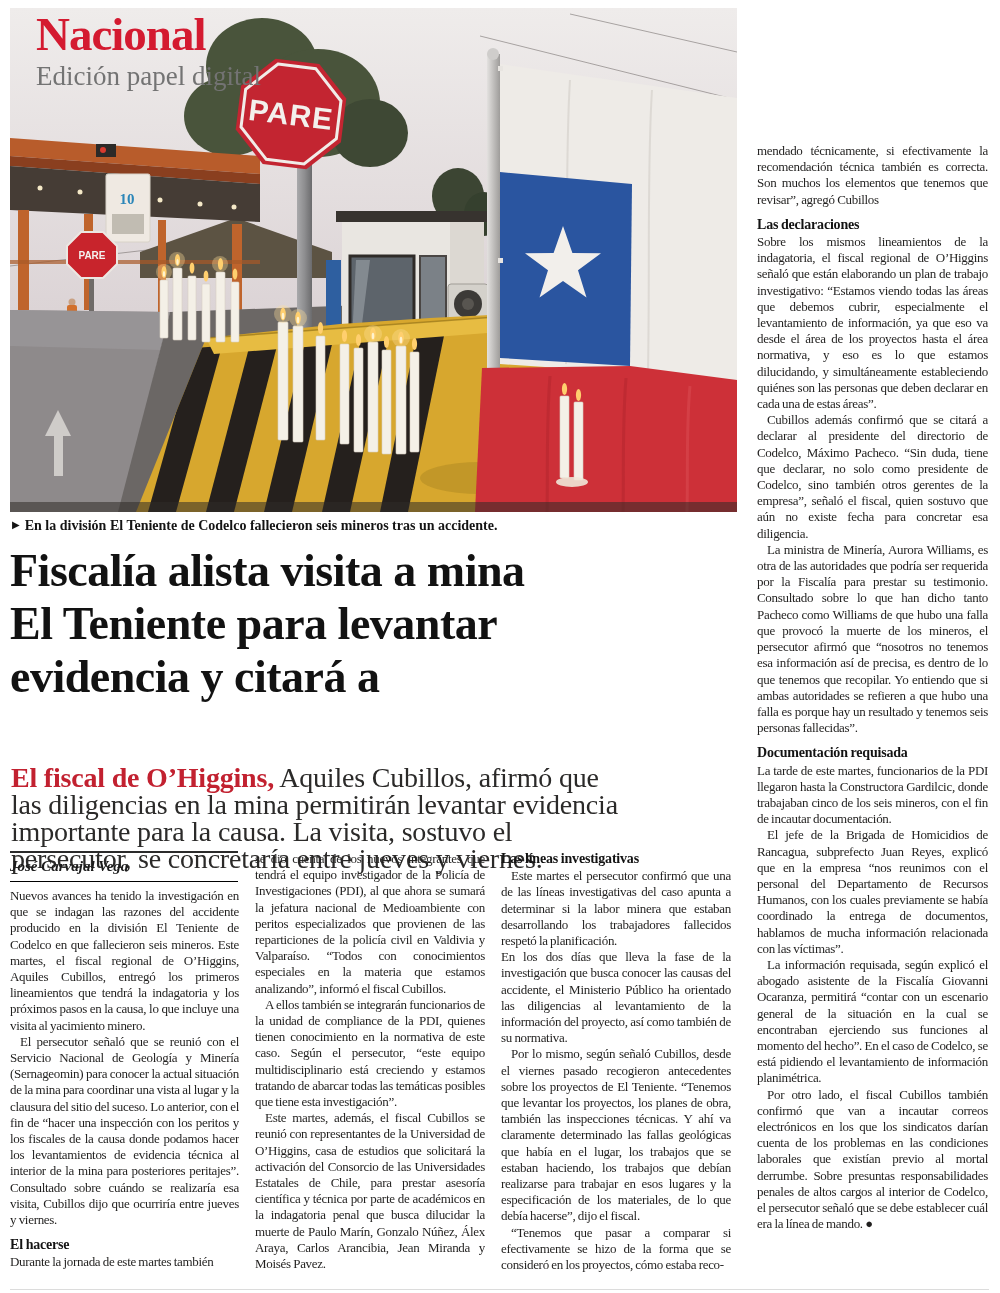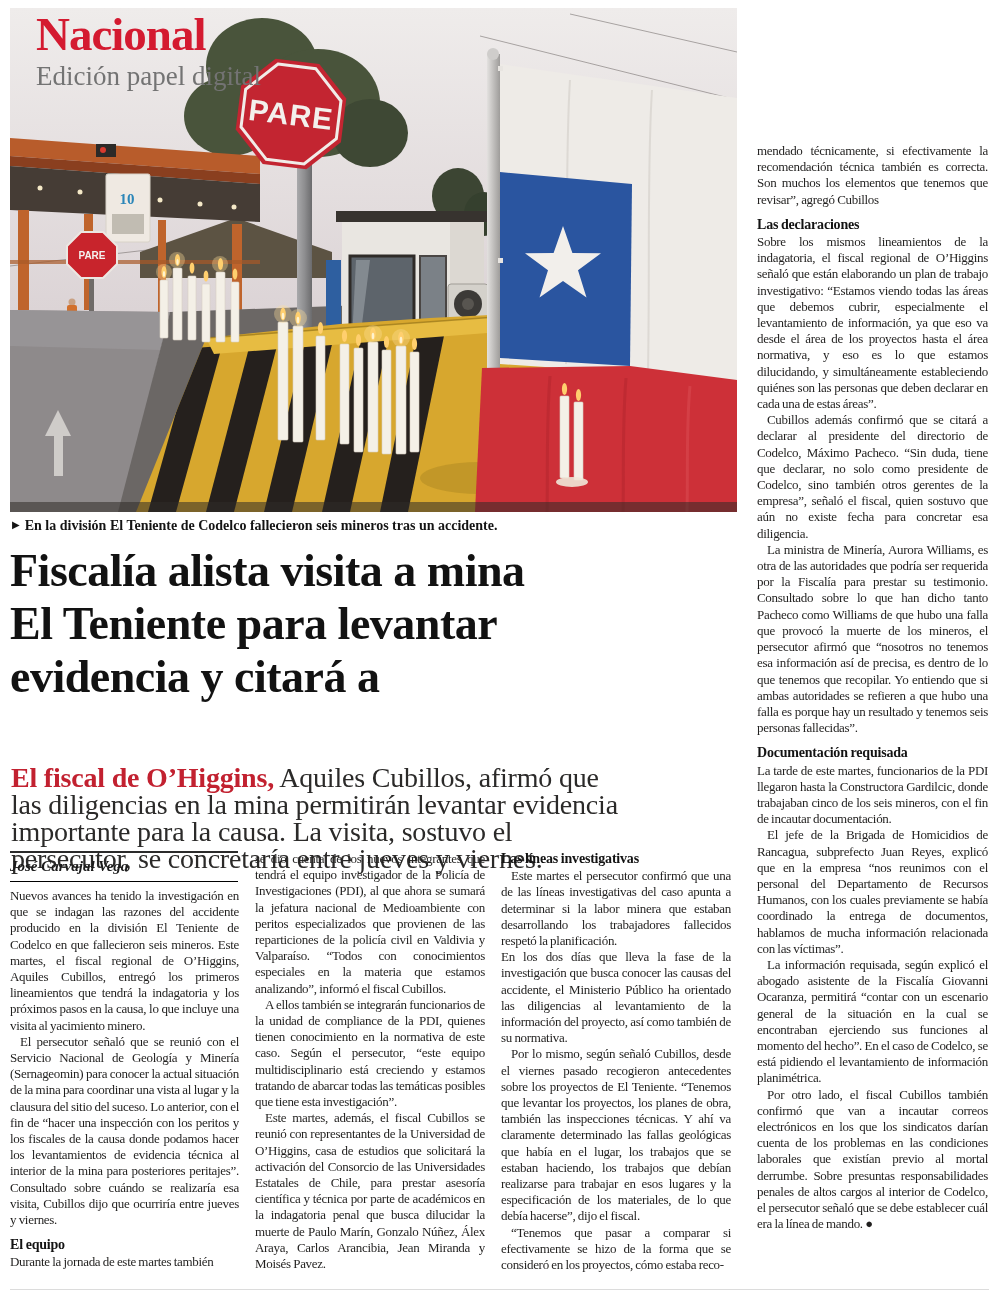--- a/index.html
+++ b/index.html
@@ -287,21 +287,21 @@
 
   <div class="lead">
     <span class="kicker">El fiscal de O’Higgins,</span><span> Aquiles Cubillos, afirmó que las diligencias en la mina permitirán levantar evidencia importante para la causa. La visita, sostuvo el persecutor, se concretaría entre jueves y viernes.</span>
   </div>
 
   <div class="byline">José Carvajal Vega</div>
 
   <div class="col" id="col1">
       <div class="para">Nuevos avances ha tenido la investigación en que se indagan las razones del accidente producido en la división El Teniente de Codelco en que fallecieron seis mineros. Este martes, el fiscal regional de O’Higgins, Aquiles Cubillos, entregó los primeros lineamientos que tendrá la indagatoria y los próximos pasos en la causa, lo que incluye una visita al yacimiento minero.</div>
       <div class="para indent">El persecutor señaló que se reunió con el Servicio Nacional de Geología y Minería (Sernageomin) para conocer la actual situación de la mina para coordinar una vista al lugar y la clausura del sitio del suceso. Lo anterior, con el fin de “hacer una inspección con los peritos y los fiscales de la causa donde podamos hacer los levantamientos de evidencia técnica al interior de la mina para posteriores peritajes”. Consultado sobre cuándo se realizaría esa visita, Cubillos dijo que ocurriría entre jueves y viernes.</div>
-      <div class="subhead">El equipo</div>
+      <div class="subhead">El hacerse</div>
       <div class="para">Durante la jornada de este martes también</div>
     </div>
   <div class="col" id="col2">
       <div class="para">se dio cuenta de los nuevos integrantes que tendrá el equipo investigador de la Policía de Investigaciones (PDI), al que ahora se sumará la jefatura nacional de Medioambiente con peritos especializados que provienen de las reparticiones de la policía civil en Valdivia y Valparaíso. “Todos con conocimientos especiales en la materia que estamos analizando”, informó el fiscal Cubillos.</div>
       <div class="para indent">A ellos también se integrarán funcionarios de la unidad de compliance de la PDI, quienes tienen conocimiento en la normativa de este caso. Según el persecutor, “este equipo multidisciplinario está creciendo y estamos tratando de abarcar todas las temáticas posibles que tiene esta investigación”.</div>
       <div class="para indent">Este martes, además, el fiscal Cubillos se reunió con representantes de la Universidad de O’Higgins, casa de estudios que solicitará la activación del Consorcio de las Universidades Estatales de Chile, para prestar asesoría científica y técnica por parte de académicos en la indagatoria penal que busca dilucidar la muerte de Paulo Marín, Gonzalo Núñez, Álex Araya, Carlos Arancibia, Jean Miranda y Moisés Pavez.</div>
     </div>
   <div class="col" id="col3">
       <div class="subhead">Las líneas investigativas</div>
       <div class="para indent">Este martes el persecutor confirmó que una de las líneas investigativas del caso apunta a determinar si la labor minera que estaban desarrollando los trabajadores fallecidos respetó la planificación.</div>

